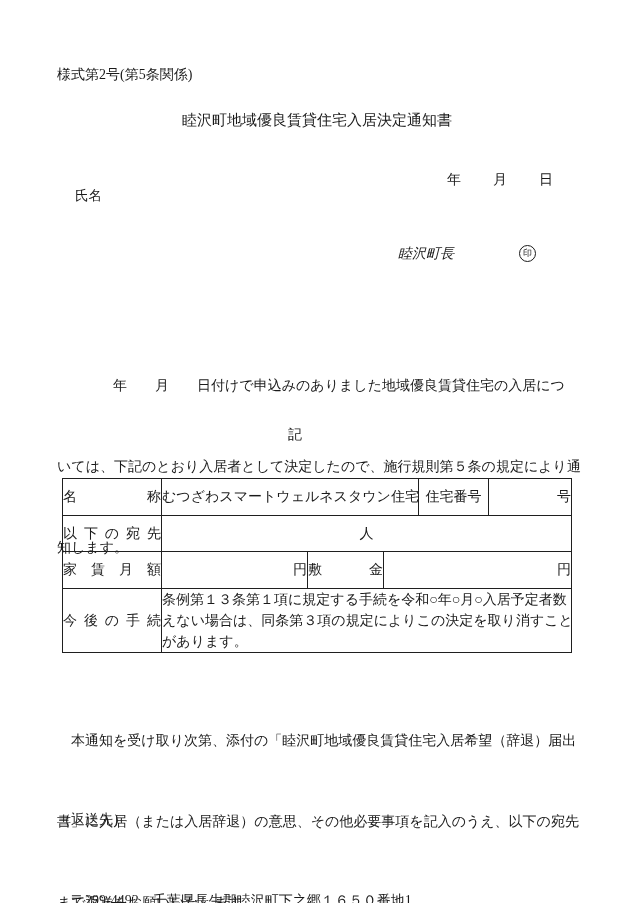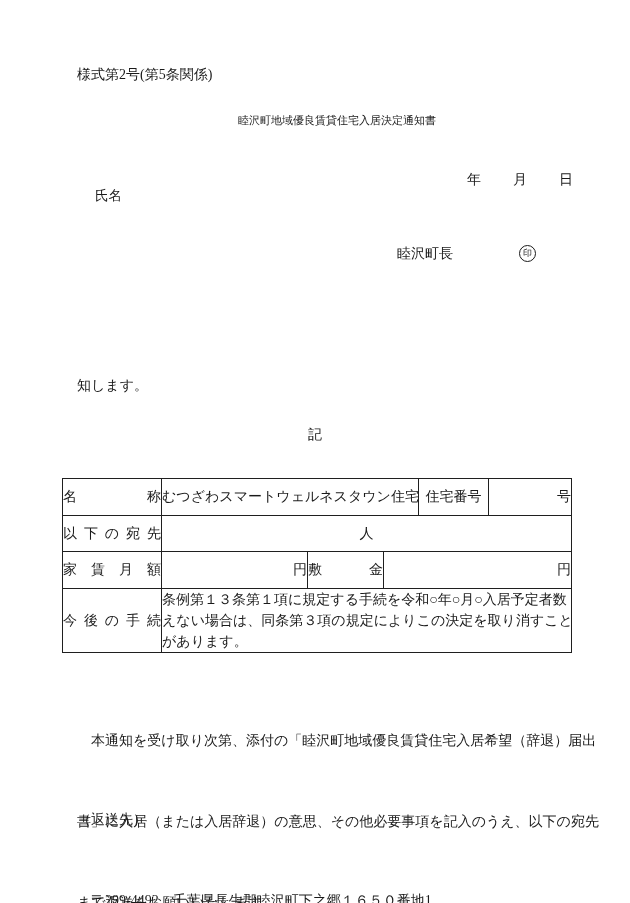--- a/index.html
+++ b/index.html
@@ -5,26 +5,26 @@
   html,body{margin:0;padding:0;background:#ffffff;}
   #page{
     position:relative;
     width:630px;height:903px;
     background:#ffffff;
     color:#1a1a1a;
     font-family:"Liberation Serif","DejaVu Serif",serif;
     font-size:14px;
     overflow:hidden;
   }
-  .abs{position:absolute;line-height:27px;white-space:pre;margin-left:20px;}
+  .abs{position:absolute;line-height:27px;white-space:pre;}
   .form-number{left:57px;top:61px;}
-  .doc-title{left:57px;top:107px;width:520px;text-align:center;font-size:11px;letter-spacing:0;}
+  .doc-title{left:57px;top:107px;width:520px;text-align:center;font-size:15px;letter-spacing:0;}
   .date-line{left:447px;top:166px;display:flex;gap:32px;line-height:27px;}
   .name-label{left:75px;top:182px;font-size:13.5px;}
-  .issuer{left:377px;top:240px;}
+  .issuer{left:398px;top:240px;font-style:italic;}
   .seal{
     position:absolute;left:519px;top:245px;
     width:15px;height:15px;
     border:1.2px solid #1a1a1a;border-radius:50%;
     display:flex;align-items:center;justify-content:center;
     font-size:9px;line-height:1;
   }
   .intro{left:57px;top:318px;}
   .record-marker{left:57px;top:421px;width:476px;text-align:center;}
   .closing{left:57px;top:673px;}
@@ -75,20 +75,22 @@
     <span>日</span>
   </div>
 
   <div class="abs name-label">氏名</div>
 
   <div class="abs issuer">睦沢町長</div>
 
   <div class="seal">印</div>
 
   <div class="abs intro">
+    <div class="para-line">　　　　年　　月　　日付けで申込みのありました地域優良賃貸住宅の入居につ</div>
+    <div class="para-line">いては、下記のとおり入居者として決定したので、施行規則第５条の規定により通</div>
     <div class="para-line">知します。</div>
   </div>
 
   <div class="abs record-marker">記</div>
 
   <table class="doc-table">
     <colgroup>
       <col style="width:99px">
         <col style="width:146px">
         <col style="width:76px">

